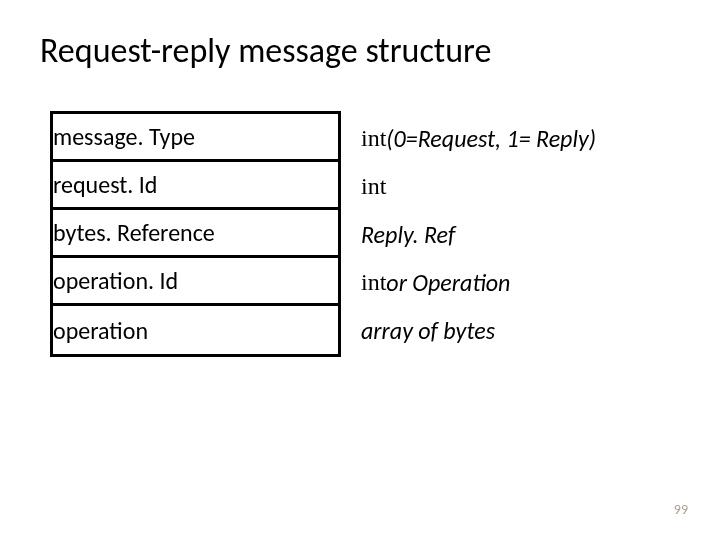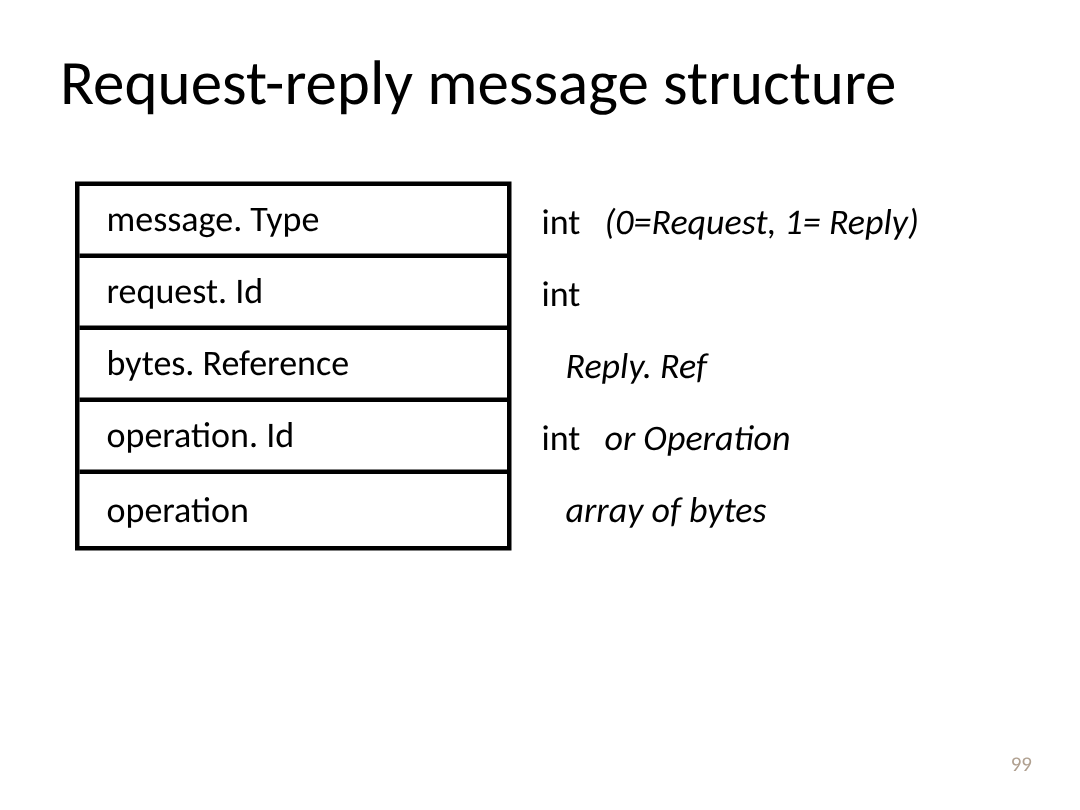--- a/index.html
+++ b/index.html
@@ -15,37 +15,37 @@
     position: relative;
     overflow: hidden;
   }
   .slide {
     width: 100%;
     height: 100%;
     padding: 20px 40px;
     position: relative;
   }
   .title {
-    font-size: 42px;
+    font-size: 34px;
     font-weight: 400;
     color: #000;
     margin-bottom: 40px;
     margin-top: 10px;
   }
   .content-area {
     display: flex;
     gap: 0;
     margin-left: 10px;
   }
   .field-names {
     border: 3px solid #000;
   }
   .field-row {
     border-bottom: 3px solid #000;
-    padding: 8px 16px 8px 18px;
+    padding: 8px 16px 8px 0;
     font-size: 24px;
     color: #000;
     height: 48px;
     display: flex;
     align-items: center;
     width: 285px;
   }
   .field-row:last-child {
     border-bottom: none;
   }
@@ -60,21 +60,22 @@
     height: 48px;
     display: flex;
     align-items: center;
     font-style: italic;
   }
   .type-row.first {
     margin-top: 3px;
   }
   .type-row .normal {
     font-style: normal;
-    margin-right: 16px;
+    margin-right: 0;
+    font-family: Liberation Serif, serif;
   }
   .page-number {
     position: absolute;
     bottom: 22px;
     right: 32px;
     font-size: 14px;
     color: #b0a090;
   }
 </style>
 </head>

